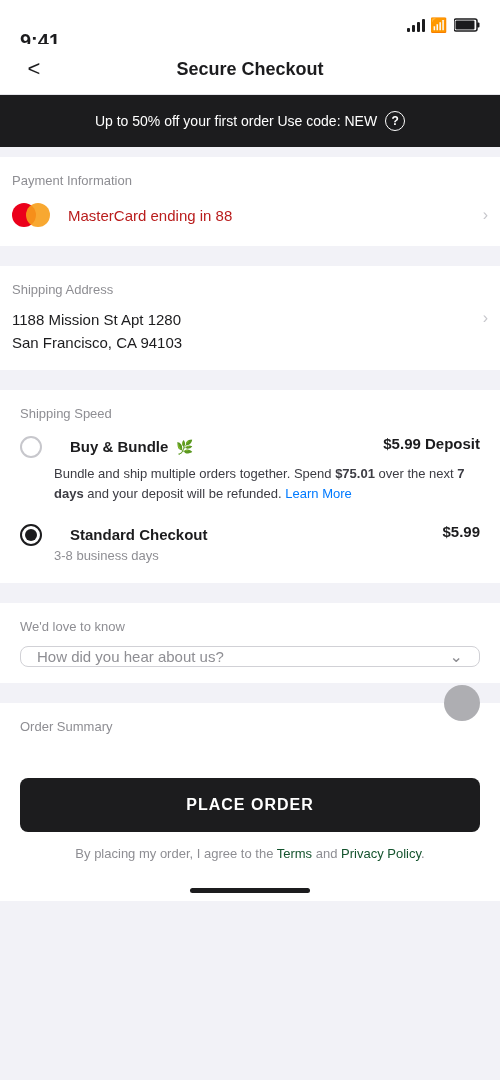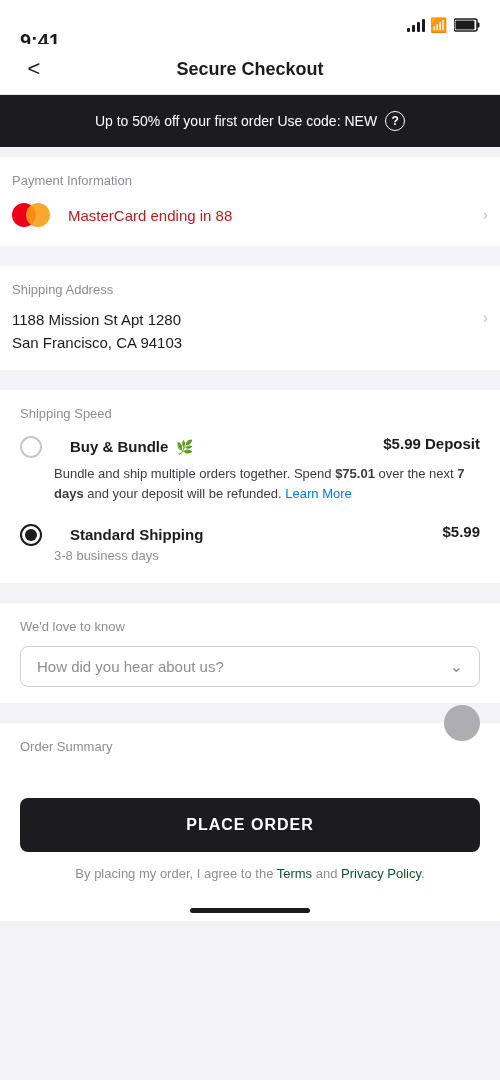--- a/index.html
+++ b/index.html
@@ -233,21 +233,21 @@
 
     
     .survey-section {
       background: #fff;
       margin-top: 10px;
       padding: 16px 20px;
     }
     .dropdown-box {
       border: 1px solid #d1d1d6;
       border-radius: 8px;
-      padding: 10px 16px;
+      padding: 0 16px;
       display: flex;
       align-items: center;
       justify-content: space-between;
       margin-top: 4px;
       cursor: pointer;
     }
     .dropdown-placeholder {
       color: #8e8e93;
       font-size: 15px;
     }
@@ -397,21 +397,21 @@
       <span>Bundle and ship multiple orders together. Spend <strong>$75.01</strong> over the next <strong>7 days</strong> and your deposit will be refunded. </span><a href="#" class="learn-more">Learn More</a>
     </div>
   </div>
 
   <div class="shipping-option" style="margin-top:20px;">
     <div class="shipping-option-row">
       <div class="shipping-option-left">
         <div class="radio-outer selected">
           <div class="radio-inner"></div>
         </div>
-        <span class="shipping-label">Standard Shipping</span>
+        <span class="shipping-label">Standard Checkout</span>
       </div>
       <span class="shipping-price">$5.99</span>
     </div>
     <div class="shipping-sub">3-8 business days</div>
   </div>
 </div>
 
 <div class="divider"></div>
 
 <div class="survey-section">

